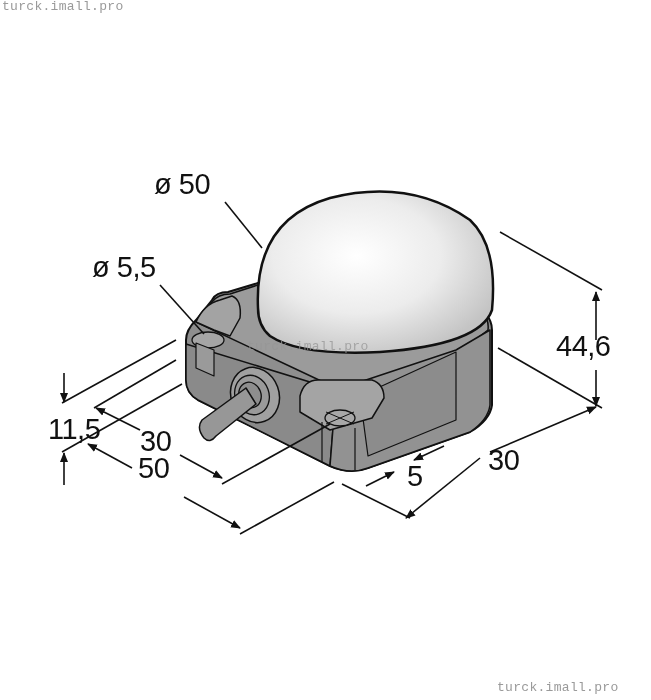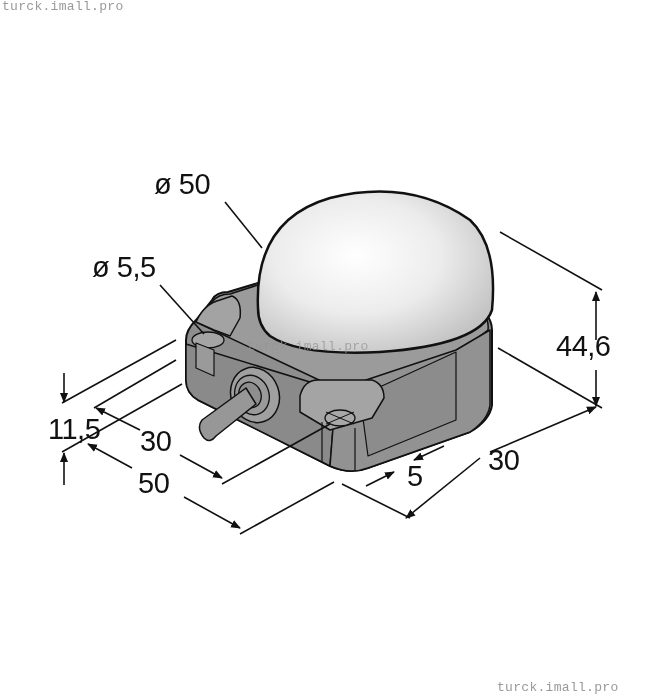--- a/index.html
+++ b/index.html
@@ -98,15 +98,15 @@
     <line x1="184" y1="497" x2="240" y2="528" marker-end="url(#arr)"></line>
     <line x1="240" y1="534" x2="334" y2="482"></line>
   </g>
 </svg>
 
 <div class="dim" style="left:154px;top:168px;">ø 50</div>
 <div class="dim" style="left:92px;top:251px;">ø 5,5</div>
 <div class="dim" style="left:556px;top:330px;">44,6</div>
 <div class="dim" style="left:12px;top:413px;margin-left:36px;">11,5</div>
 <div class="dim" style="left:140px;top:425px;">30</div>
-<div class="dim" style="left:138px;top:467px;">50</div>
+<div class="dim" style="left:138px;top:452px;">50</div>
 <div class="dim" style="left:488px;top:444px;">30</div>
 <div class="dim" style="left:407px;top:460px;">5</div>
 
 </body></html>

